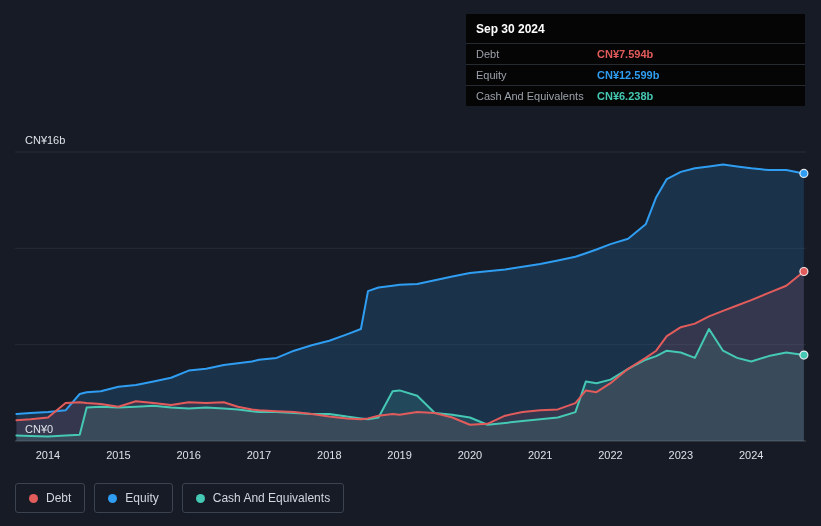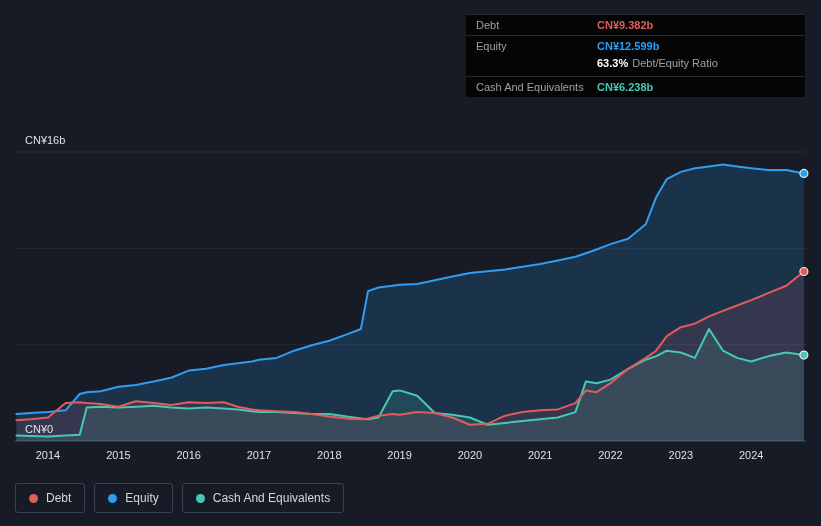--- a/index.html
+++ b/index.html
@@ -64,30 +64,28 @@
       <text x="329.3" y="459" fill="#dde1e7" font-size="11px" text-anchor="middle" font-family="&quot;Liberation Sans&quot;, sans-serif">2018</text>
       <text x="399.6" y="459" fill="#dde1e7" font-size="11px" text-anchor="middle" font-family="&quot;Liberation Sans&quot;, sans-serif">2019</text>
       <text x="469.9" y="459" fill="#dde1e7" font-size="11px" text-anchor="middle" font-family="&quot;Liberation Sans&quot;, sans-serif">2020</text>
       <text x="540.2" y="459" fill="#dde1e7" font-size="11px" text-anchor="middle" font-family="&quot;Liberation Sans&quot;, sans-serif">2021</text>
       <text x="610.5" y="459" fill="#dde1e7" font-size="11px" text-anchor="middle" font-family="&quot;Liberation Sans&quot;, sans-serif">2022</text>
       <text x="680.8" y="459" fill="#dde1e7" font-size="11px" text-anchor="middle" font-family="&quot;Liberation Sans&quot;, sans-serif">2023</text>
       <text x="751.2" y="459" fill="#dde1e7" font-size="11px" text-anchor="middle" font-family="&quot;Liberation Sans&quot;, sans-serif">2024</text>
     </svg>
 
   <div class="tooltip">
+    <div class="tt-header">Sep 30 2024</div>
     <div class="tt-row">
       <span class="tt-label">Debt</span>
-      <span class="tt-value" style="color: rgb(226, 92, 92);">CN¥9.382b</span>
+      <span class="tt-value" style="color: rgb(226, 92, 92);">CN¥7.594b</span>
     </div>
     <div class="tt-row">
       <span class="tt-label">Equity</span>
       <span class="tt-value" style="color: rgb(47, 158, 242);">CN¥12.599b</span>
-    </div>
-    <div class="tt-ratio">
-      <span class="pct">63.3%</span><span class="lbl">Debt/Equity Ratio</span>
     </div>
     <div class="tt-row">
       <span class="tt-label">Cash And Equivalents</span>
       <span class="tt-value" style="color: rgb(69, 200, 180);">CN¥6.238b</span>
     </div>
   </div>
 
   <div class="legend">
     <div class="legend-item">
       <span class="dot" style="background: rgb(226, 92, 92);"></span>

